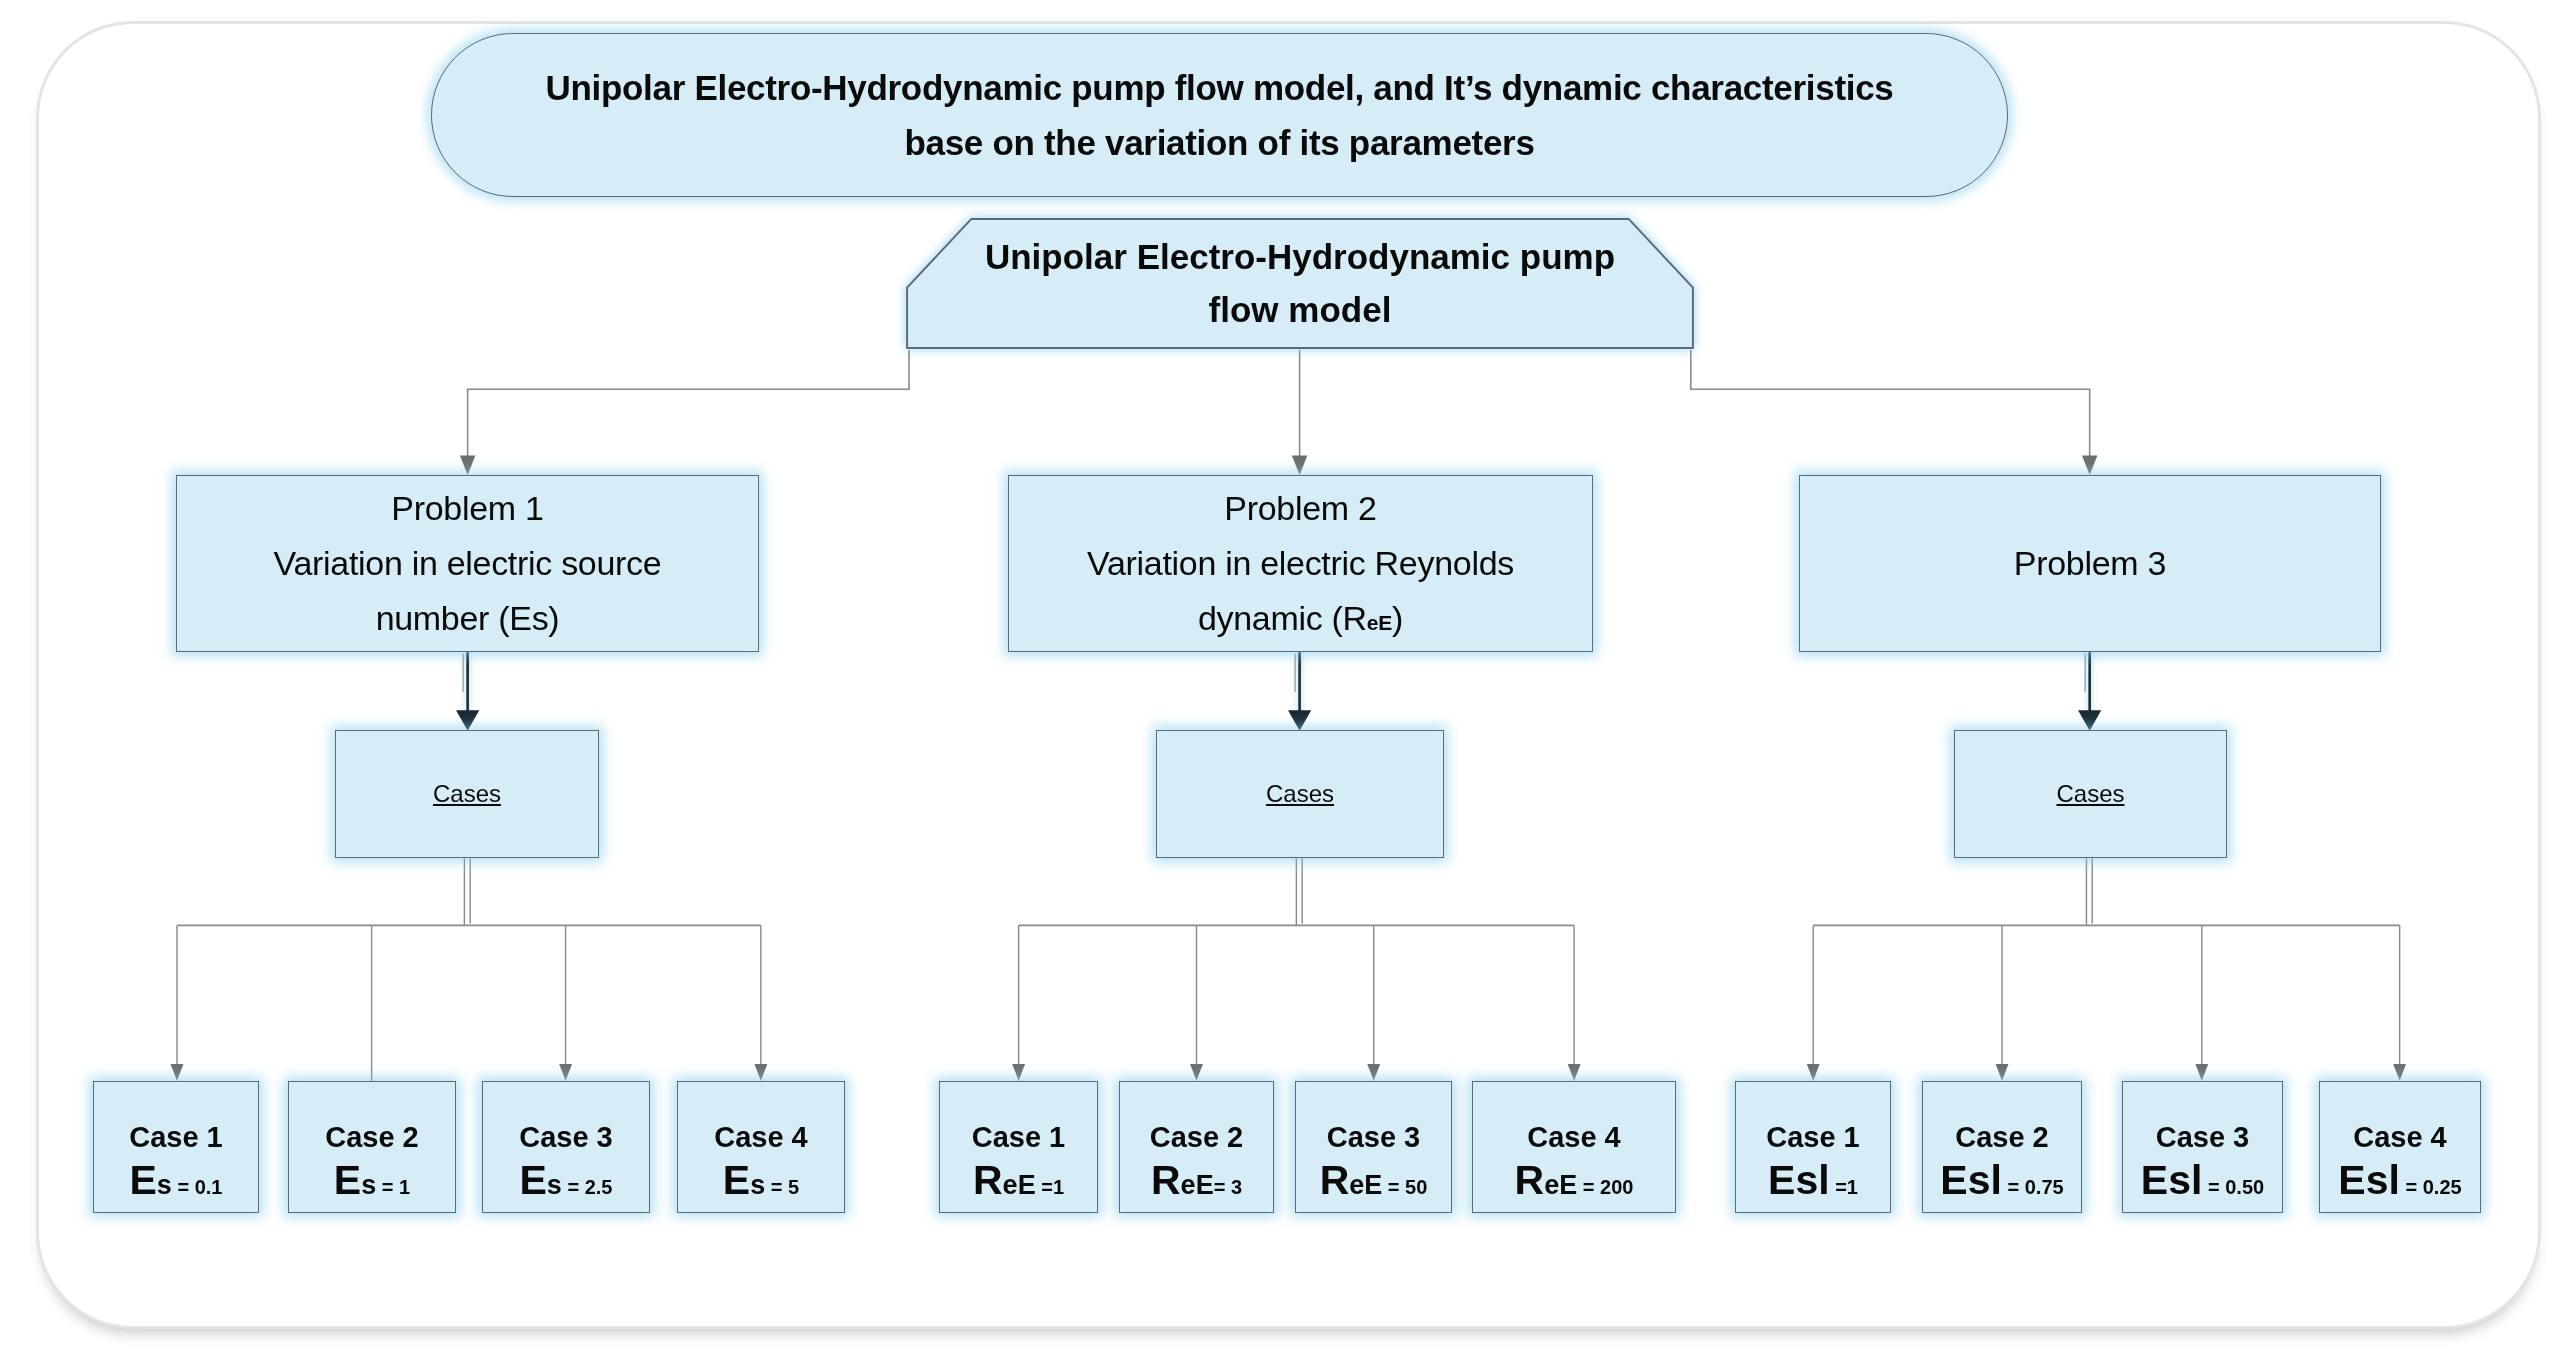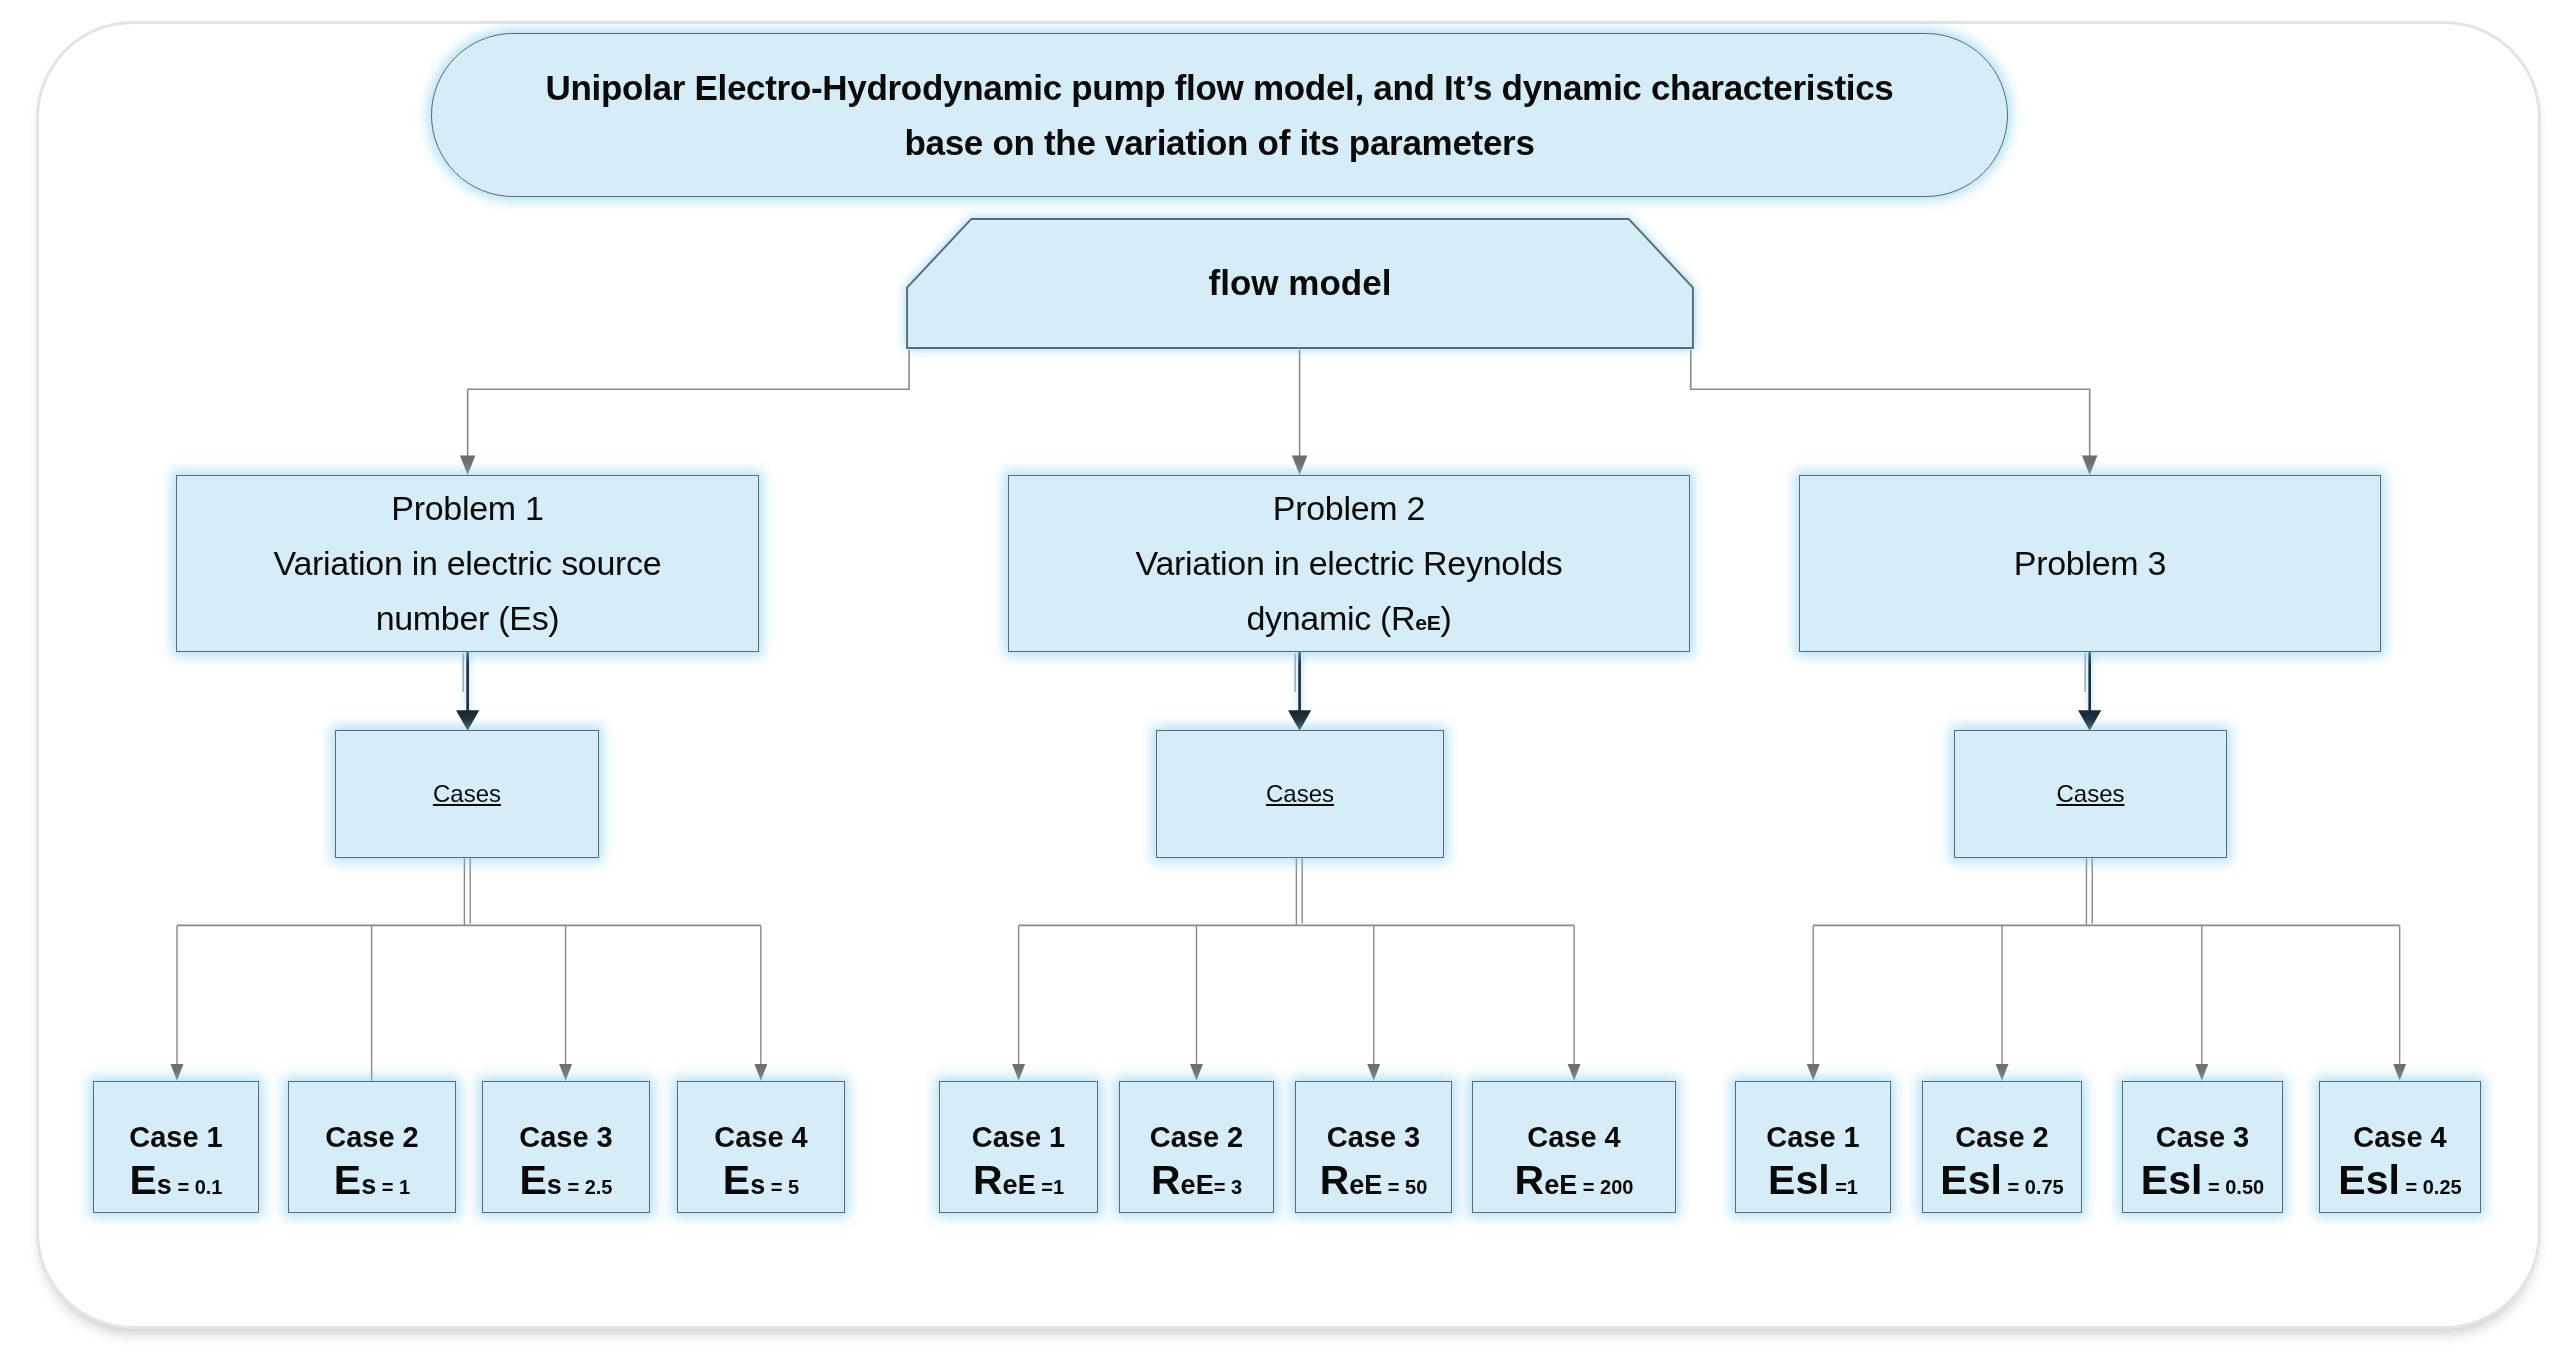--- a/index.html
+++ b/index.html
@@ -126,20 +126,21 @@
     <div>Unipolar Electro-Hydrodynamic pump flow model, and It’s dynamic characteristics</div>
     <div>base on the variation of its parameters</div>
   </div>
 
   <div class="pentagon-wrap">
     <svg width="792" height="133" viewBox="0 0 1229 207">
       <polygon id="pentagon-poly" points="103,3 1126,3 1226,110 1226,204 3,204 3,110" fill="#d6edf7" stroke="#5a6b76" stroke-width="3"></polygon>
     </svg>
     <div class="pentagon-text">
       <div>
+        <div>Unipolar Electro-Hydrodynamic pump</div>
         <div>flow model</div>
       </div>
     </div>
   </div>
 
   <div id="columns">
       <div class="node problem-box" style="left: 176px; top: 475px; width: 583px; height: 177px;">
         <div>Problem 1</div>
         <div>Variation in electric source</div>
         <div><span>number (Es)</span><span class="line3-sub"></span><span></span></div>
@@ -156,21 +157,21 @@
         <div class="case-value"><span class="sym-big">E</span><span class="sym-sub">s</span><span class="case-eq"> = 1</span></div>
       </div>
       <div class="node case-box" style="left: 482px; top: 1081px; width: 168px; height: 132px;">
         <div class="case-label">Case 3</div>
         <div class="case-value"><span class="sym-big">E</span><span class="sym-sub">s</span><span class="case-eq"> = 2.5</span></div>
       </div>
       <div class="node case-box" style="left: 677px; top: 1081px; width: 168px; height: 132px;">
         <div class="case-label">Case 4</div>
         <div class="case-value"><span class="sym-big">E</span><span class="sym-sub">s</span><span class="case-eq"> = 5</span></div>
       </div>
-      <div class="node problem-box" style="left: 1008px; top: 475px; width: 682px; height: 177px;">
+      <div class="node problem-box" style="left: 1008px; top: 475px; width: 585px; height: 177px;">
         <div>Problem 2</div>
         <div>Variation in electric Reynolds</div>
         <div><span>dynamic (R</span><span class="line3-sub">eE</span><span>)</span></div>
       </div>
       <div class="node cases-box" style="left: 1156px; top: 730px; width: 288px; height: 128px;">
         <div>Cases</div>
       </div>
       <div class="node case-box" style="left: 939px; top: 1081px; width: 159px; height: 132px;">
         <div class="case-label">Case 1</div>
         <div class="case-value"><span class="sym-big">R</span><span class="sym-sub">eE</span><span class="case-eq"> =1</span></div>

